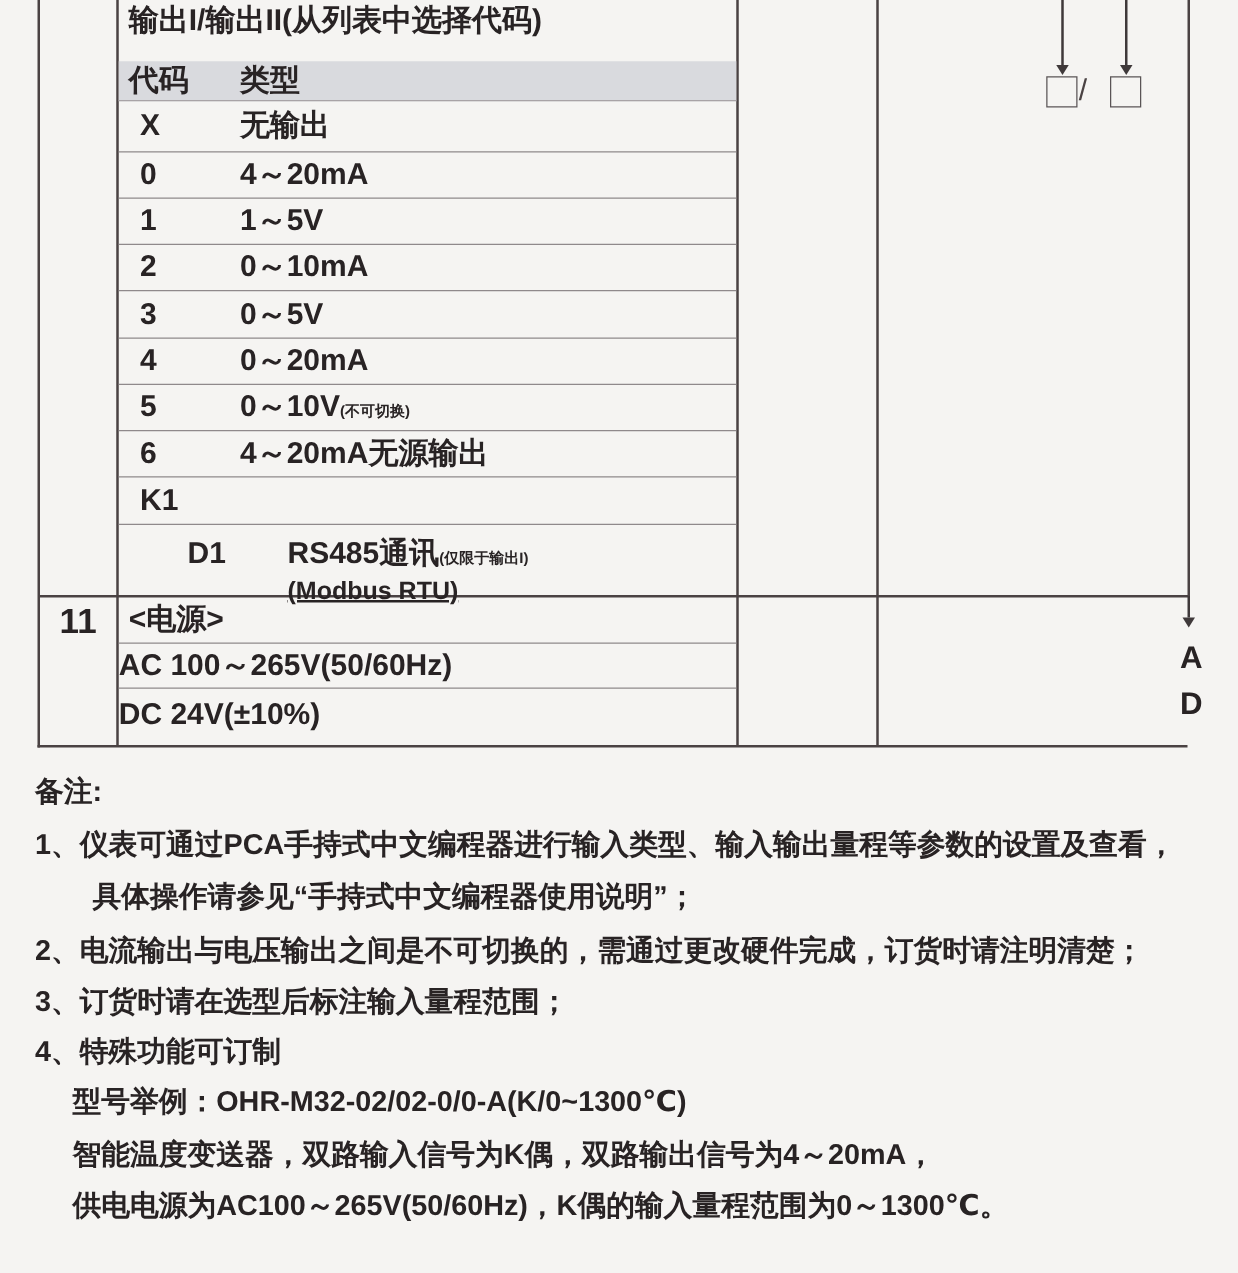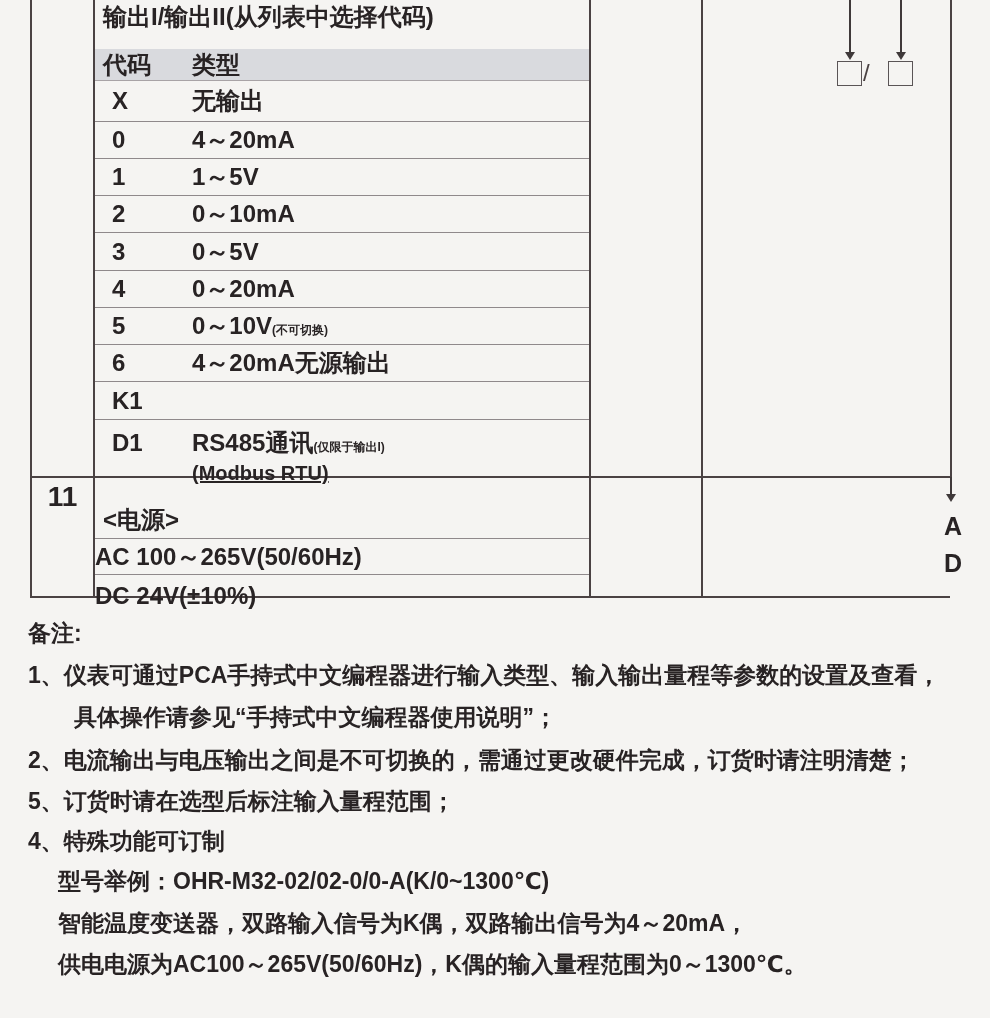--- a/index.html
+++ b/index.html
@@ -34,21 +34,21 @@
     height: 32px; line-height: 32px; display: flex;
     background: #d9dade; border-bottom: 1px solid #a8a3a6; font-size: 24px;
   }
   .out-header .h-code { width: 97px; padding-left: 8px; }
   .out-row { display: flex; font-size: 24px; border-bottom: 1px solid #8f898b; }
   .out-row .code { width: 97px; padding-left: 17px; }
   .r-x  { height: 41px; line-height: 40px; }
   .r-37 { height: 37px; line-height: 36px; }
   .r-38 { height: 38px; line-height: 37px; }
   .small-note { font-size: 12px; }
-  .r-d1 { height: 70px; border-bottom: none; flex-direction: column; }
+  .r-d1 { height: 70px; border-bottom: none; flex-direction: column; margin-left: 38px; }
   .r-d1 .l1 { display: flex; height: 40px; line-height: 46px; }
   .r-d1 .l1 .code { width: 97px; padding-left: 17px; }
   .r-d1 .l2 { padding-left: 97px; height: 30px; line-height: 26px; font-size: 20px; text-decoration: underline; }
 
   
   .arrow-line { position: absolute; top: 0; width: 2px; height: 52px; background: #3f393a; }
   .a1 { left: 817px; } .a2 { left: 868px; }
   .arrow-head {
     position: absolute; width: 0; height: 0;
     border-left: 5px solid transparent; border-right: 5px solid transparent;
@@ -58,21 +58,21 @@
   .code-box {
     position: absolute; top: 61px; width: 25px; height: 25px;
     border: 1px solid #5a5456; background: #f5f4f2;
   }
   .b1 { left: 805px; } .b2 { left: 856px; }
   .box-slash { position: absolute; left: 831px; top: 59px; font-size: 24px; font-weight: 400; color: #4a4243; }
 
   
   .row-num { position: absolute; left: 0; top: 479px; width: 61px; text-align: center; font-size: 28px; line-height: 36px; }
   .pow-col { position: absolute; left: 63px; top: 478px; width: 494px; }
-  .pow-title { height: 37px; line-height: 36px; padding-left: 8px; font-size: 24px; border-bottom: 1px solid #8f898b; margin-top: 24px; }
+  .pow-title { height: 37px; line-height: 36px; padding-left: 8px; font-size: 24px; border-bottom: 1px solid #8f898b; }
   .pow-opt { height: 36px; line-height: 36px; font-size: 24px; border-bottom: 1px solid #8f898b; }
   .pow-opt.last { height: 45px; line-height: 42px; border-bottom: none; }
 
   
   .pow-arrow-line { position: absolute; left: 918px; top: 477px; width: 2px; height: 17px; background: #3f393a; }
   .pow-arrow-head {
     position: absolute; left: 914px; top: 494px; width: 0; height: 0;
     border-left: 5px solid transparent; border-right: 5px solid transparent;
     border-top: 8px solid #3f393a;
   }
@@ -170,18 +170,18 @@
   <div class="pow-code pc-a">A</div>
   <div class="pow-code pc-d">D</div>
 
 </div>
 
 <div class="notes">
   <div class="note-line n-head">备注:</div>
   <div class="note-line n-1">1、仪表可通过PCA手持式中文编程器进行输入类型、输入输出量程等参数的设置及查看，</div>
   <div class="note-line n-2 indent">具体操作请参见“手持式中文编程器使用说明”；</div>
   <div class="note-line n-3">2、电流输出与电压输出之间是不可切换的，需通过更改硬件完成，订货时请注明清楚；</div>
-  <div class="note-line n-4">5、订货时请在选型后标注输入量程范围；</div>
+  <div class="note-line n-4">3、订货时请在选型后标注输入量程范围；</div>
   <div class="note-line n-5">4、特殊功能可订制</div>
   <div class="note-line n-6 indent">型号举例：OHR-M32-02/02-0/0-A(K/0~1300℃)</div>
   <div class="note-line n-7 indent">智能温度变送器，双路输入信号为K偶，双路输出信号为4～20mA，</div>
   <div class="note-line n-8 indent">供电电源为AC100～265V(50/60Hz)，K偶的输入量程范围为0～1300℃。</div>
 </div>
 
 </body></html>

